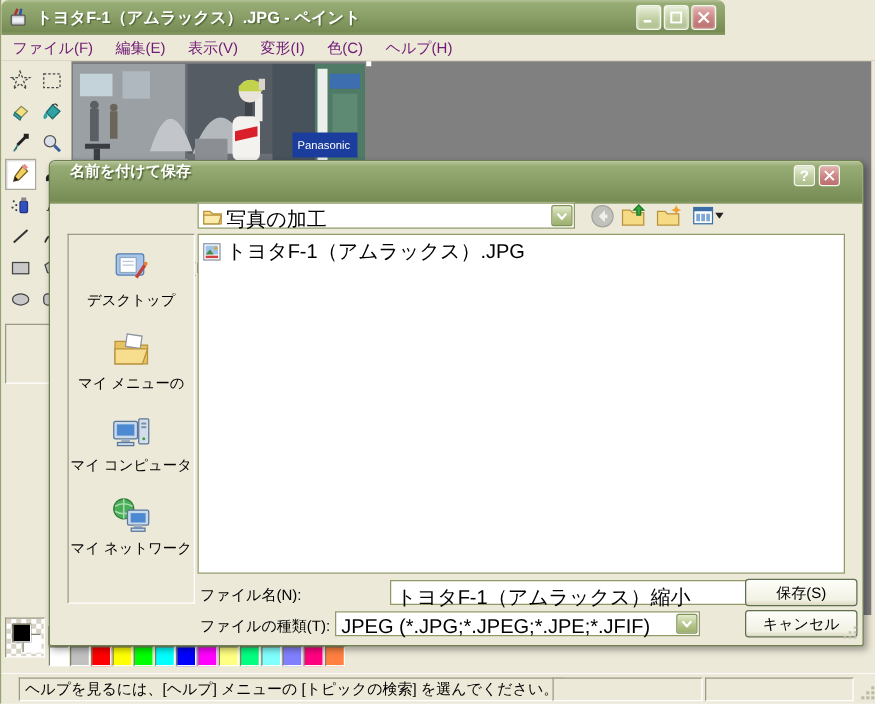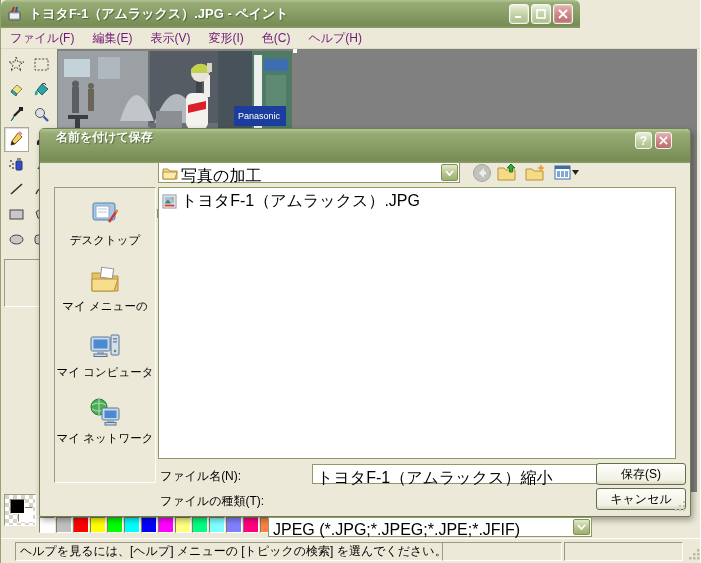--- a/index.html
+++ b/index.html
@@ -488,21 +488,21 @@
       <span class="combo-text">トヨタF-1（アムラックス）縮小</span>
       <div class="drop-btn">
         <svg width="9" height="6" viewBox="0 0 9 6">
             <path d="M1,1 L4.5,5 L8,1" fill="none" stroke="#FFF" stroke-width="1.8"></path>
           </svg>
       </div>
     </div>
     <div class="xp-btn" style="left:556px; top:334px;">保存(S)</div>
 
     <span class="dlg-label" style="left:120px; top:364px;">ファイルの種類(T):</span>
-    <div class="combo" style="left:228px; top:360px; width:324px; height:20px;margin-top:28px;">
+    <div class="combo" style="left:228px; top:360px; width:292px; height:20px;">
       <span class="combo-text">JPEG (*.JPG;*.JPEG;*.JPE;*.JFIF)</span>
       <div class="drop-btn">
         <svg width="9" height="6" viewBox="0 0 9 6">
             <path d="M1,1 L4.5,5 L8,1" fill="none" stroke="#FFF" stroke-width="1.8"></path>
           </svg>
       </div>
     </div>
     <div class="xp-btn" style="left:556px; top:359px;">キャンセル</div>
 
     <svg class="dlg-grip" width="12" height="12" viewBox="0 0 12 12">

